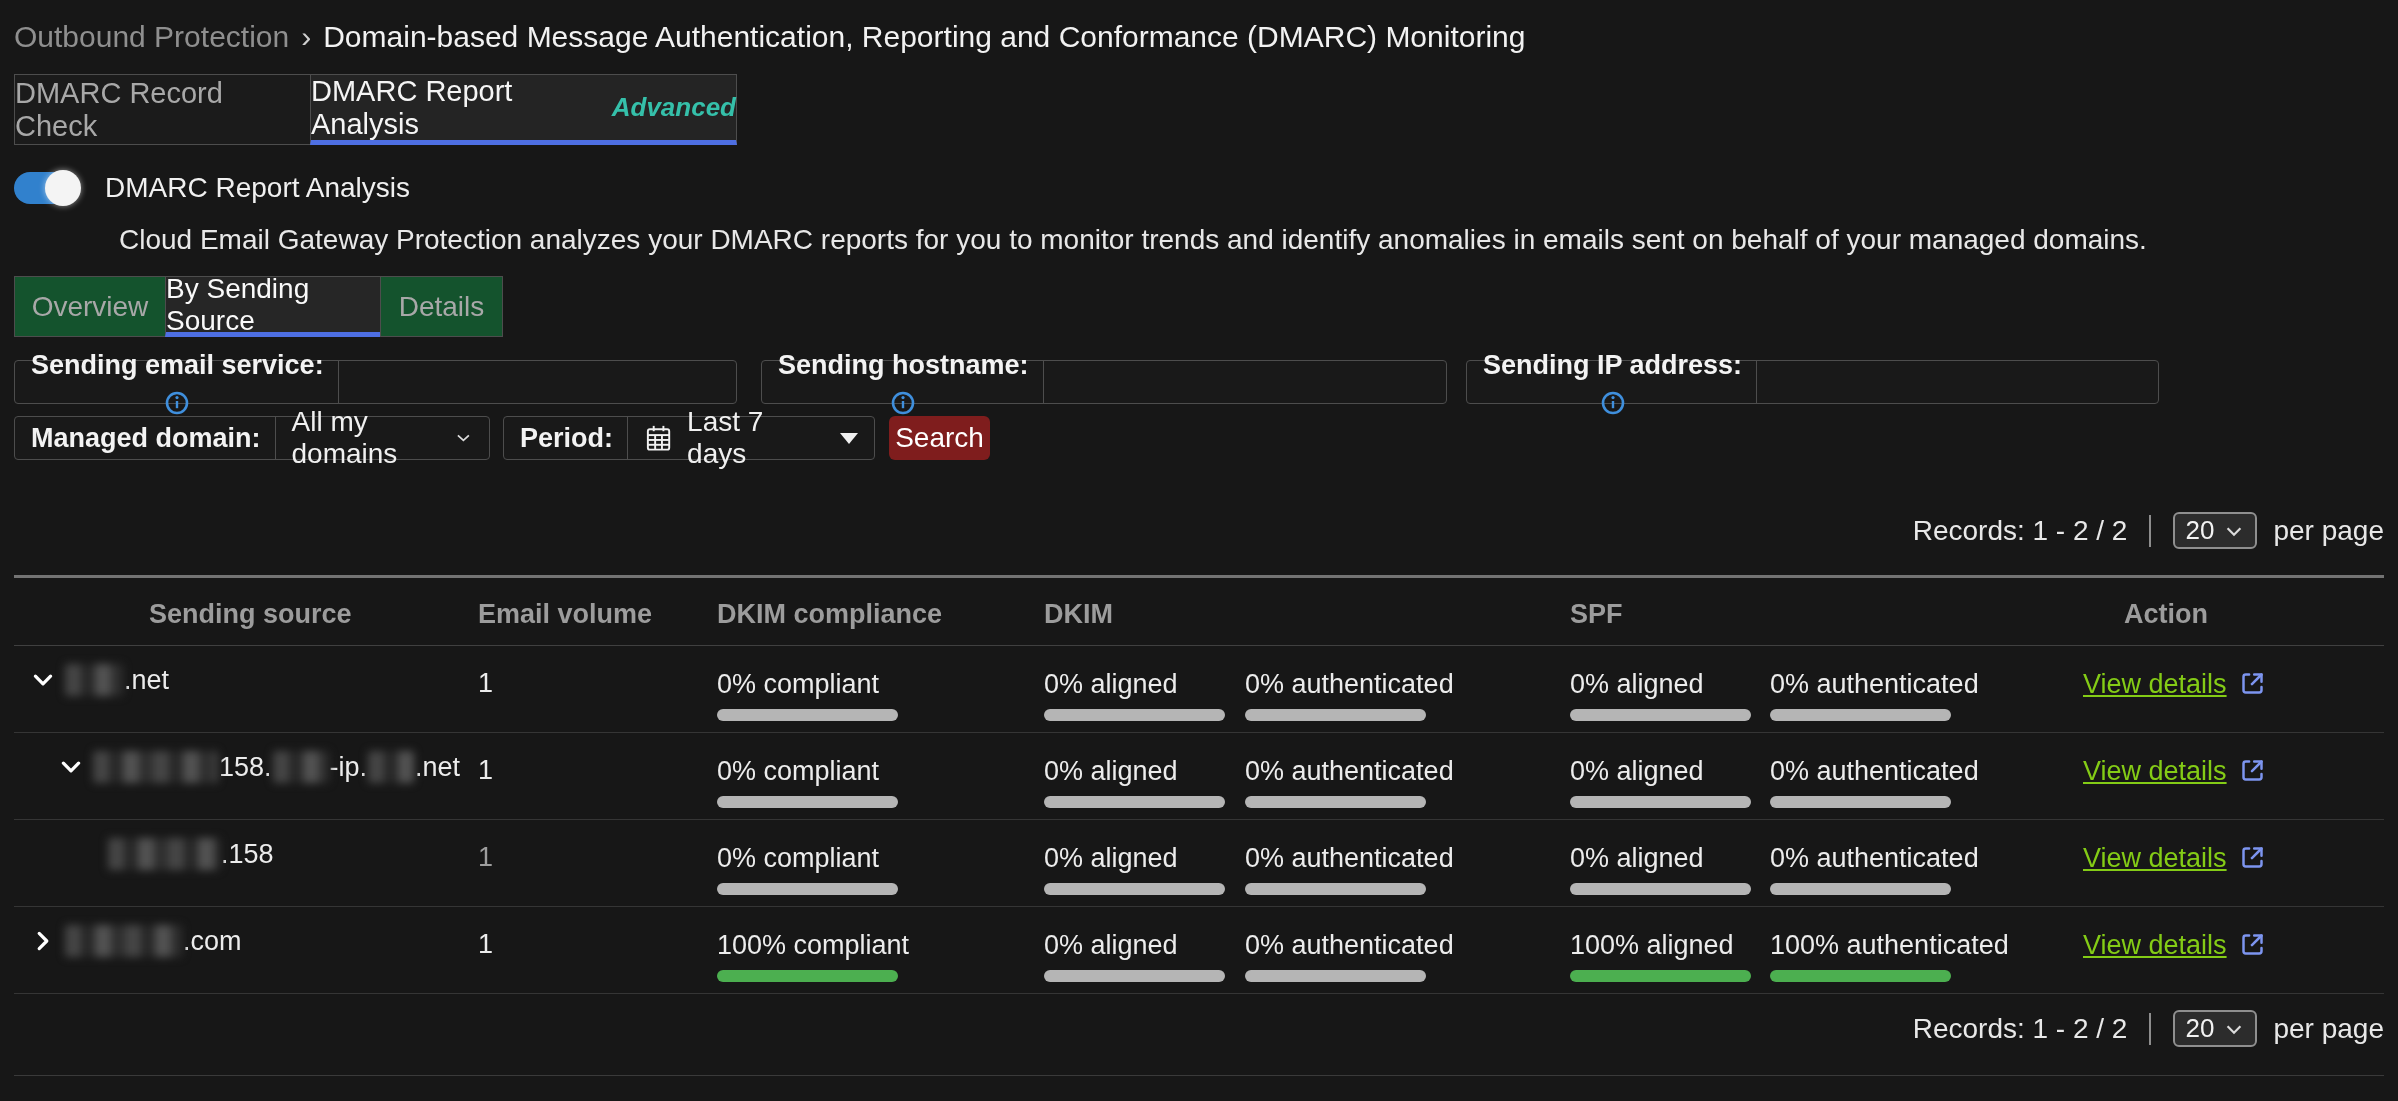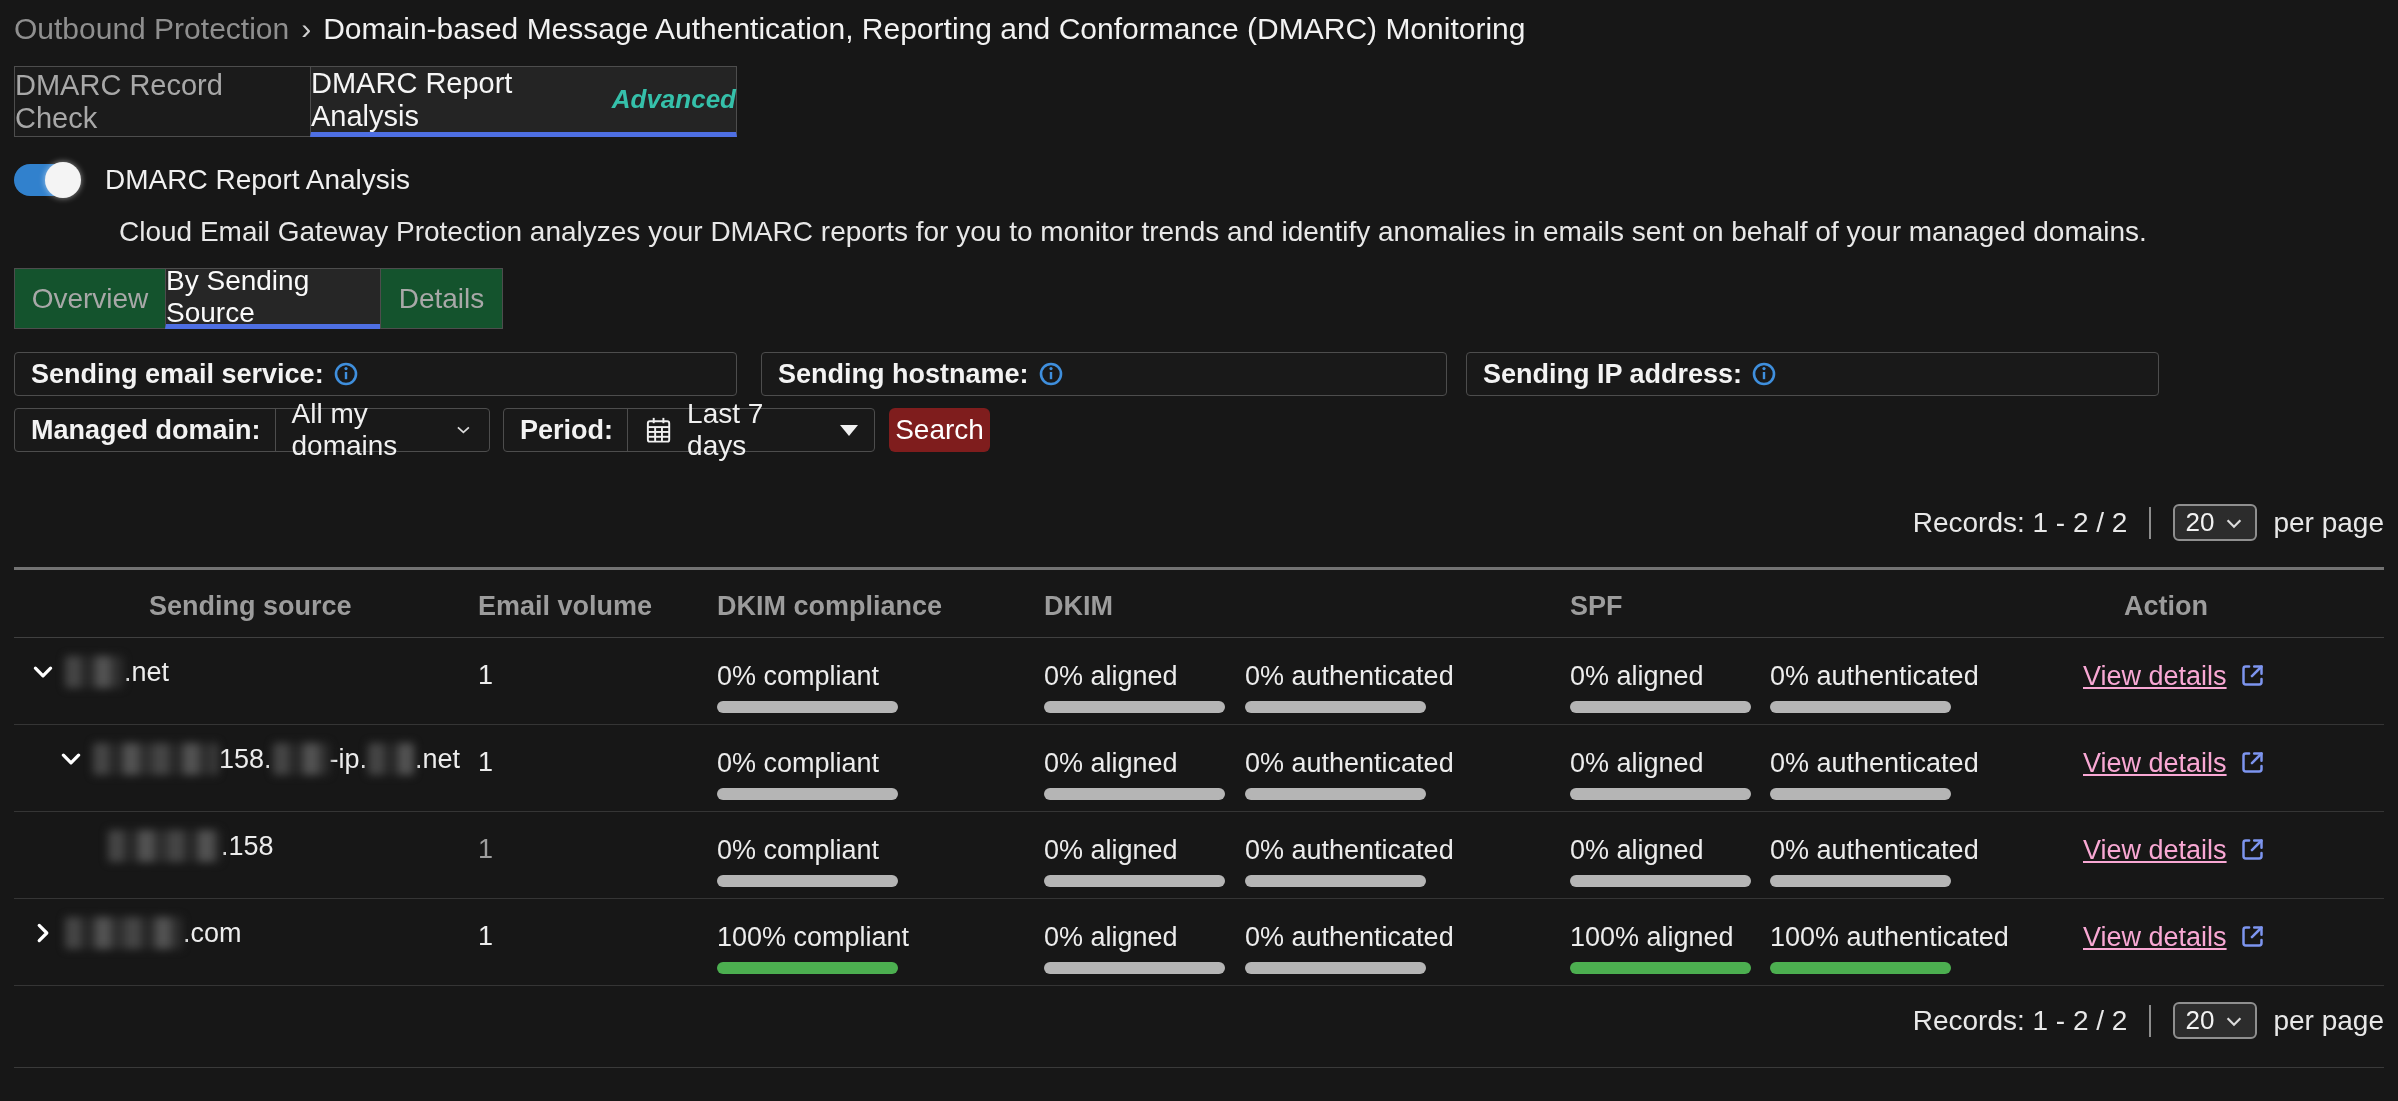--- a/index.html
+++ b/index.html
@@ -4,21 +4,21 @@
 <style>
   * { box-sizing: border-box; }
   html,body { margin:0; padding:0; }
   body {
     width: 2398px; height: 1101px;
     background: #171717;
     font-family: "Liberation Sans", "DejaVu Sans", sans-serif;
     color: #ececec;
     overflow: hidden;
   }
-  .page { padding: 0 14px; position: relative; }
+  .page { padding: 8px 14px; position: relative; }
 
   
   .breadcrumb { padding-top: 12px; font-size: 30px; display: flex; gap: 12px; align-items: baseline; }
   .breadcrumb .parent { color: #8f8f8f; cursor: pointer; }
   .breadcrumb .sep { color: #cfcfcf; }
   .breadcrumb .current { color: #f2f2f2; }
 
   
   .main-tabs { display: flex; margin-top: 20px; }
   .main-tab {
@@ -65,21 +65,21 @@
   
   .filter-row1 { display: flex; margin-top: 23px; }
   .filter-box {
     display: flex; align-items: center; height: 44px;
     border: 1px solid #4d4d4d; border-radius: 4px; background: #191919;
   }
   .fb-service { width: 723px; }
   .fb-hostname { width: 686px; margin-left: 24px; }
   .fb-ip { width: 693px; margin-left: 19px; }
   .filter-label { display: flex; align-items: center; gap: 10px; padding: 0 14px 0 16px;
-    font-size: 27px; font-weight: bold; color: #f3f3f3; white-space: nowrap; }
+    font-size: 27px; font-weight: bold; color: #f3f3f3; white-space: nowrap; flex-direction: column; }
   .v-div { width: 1px; align-self: stretch; background: #4d4d4d; }
   .filter-input { flex: 1; height: 100%; background: transparent; border: none; outline: none;
     color: #ececec; font-size: 27px; padding: 0 14px; font-family: inherit; }
 
   .filter-row2 { display: flex; margin-top: 12px; align-items: center; }
   .fb-domain { width: 476px; }
   .fb-period { width: 372px; margin-left: 13px; }
   .select-area { display: flex; align-items: center; gap: 14px; padding: 0 16px; cursor: pointer;
     font-size: 28px; color: #f0f0f0; flex: 1; justify-content: center; }
   .search-btn {
@@ -117,21 +117,21 @@
   .redact { display: inline-block; height: 32px; border-radius: 3px; margin: 0 1px;
     background: repeating-linear-gradient(90deg,#454545 0 16px,#272727 16px 30px,#525252 30px 46px,#2e2e2e 46px 60px);
     filter: blur(4px); }
   .cell.volume { font-size: 27px; color: #ececec; }
   .cell.volume.dim { color: #9e9e9e; }
   .metric-label { font-size: 27px; color: #ececec; line-height: 32px; white-space: nowrap; }
   .bar { width: 181px; height: 12px; border-radius: 6px; margin-top: 9px; }
   .bar.gray { background: #b5b5b5; }
   .bar.green { background: #4caf50; }
   .cell.action { display: flex; align-items: flex-start; gap: 12px; }
-  .view-details { font-size: 27px; color: #f9a8d4; text-decoration: underline; cursor: pointer; line-height: 32px; }
+  .view-details { font-size: 27px; color: #84cc16; text-decoration: underline; cursor: pointer; line-height: 32px; }
   .ext-icon { display: inline-flex; margin-top: 2px; cursor: pointer; }
 
   .bottom-line { border: none; border-top: 1px solid #3a3a3a; margin: 14px 0 0 0; }
 </style>
 </head>
 <body>
 
 <div class="page">
 
   <div class="breadcrumb">

